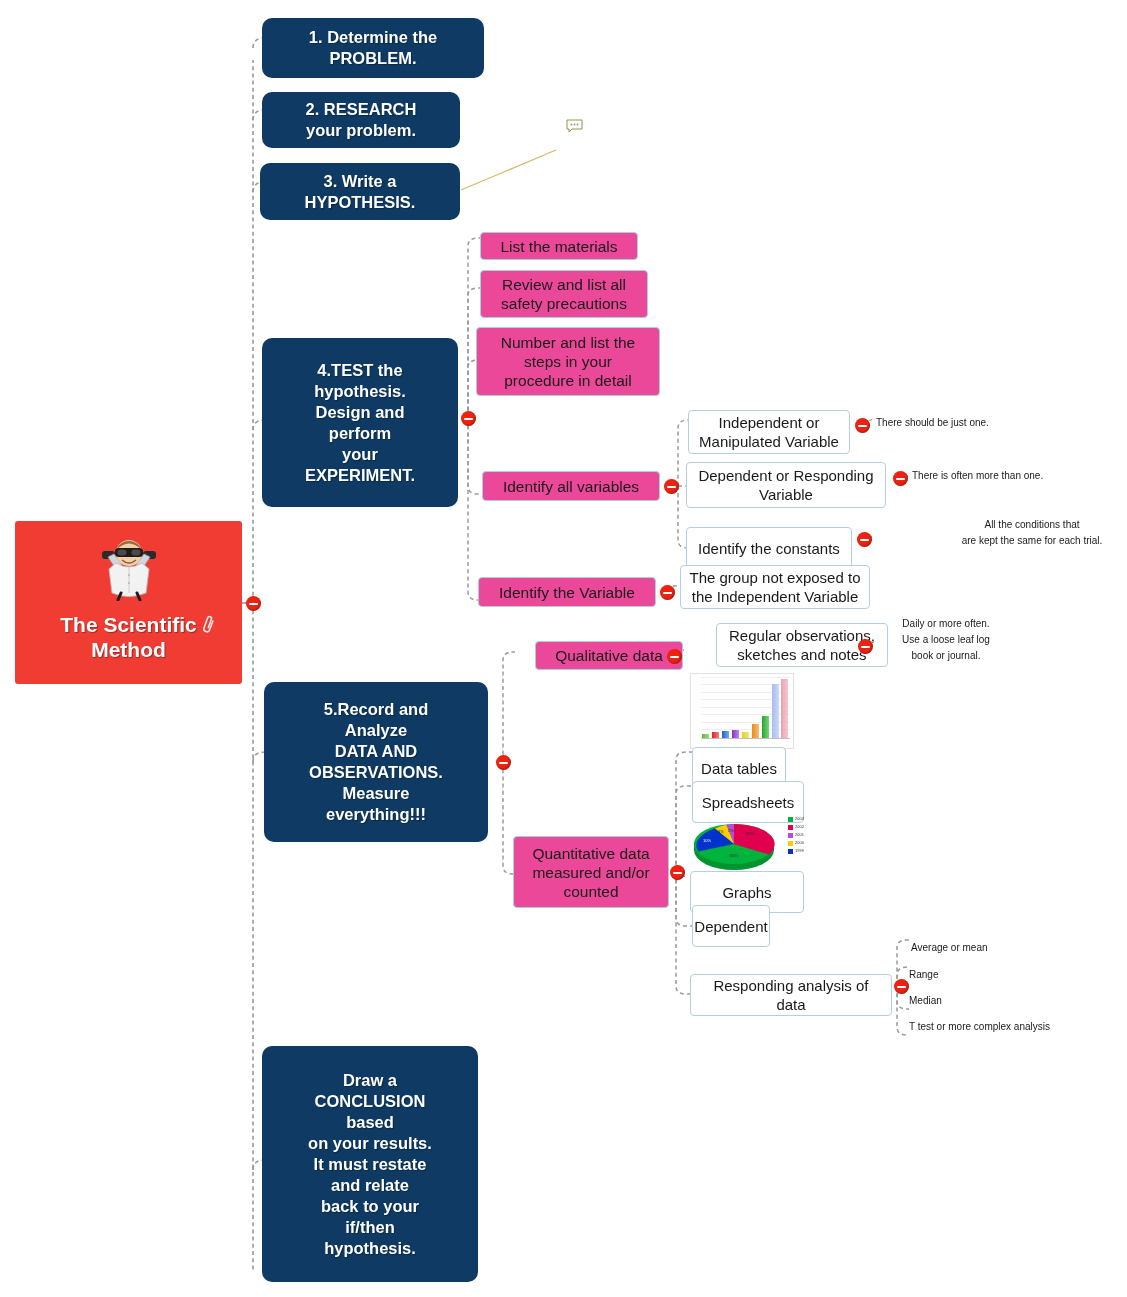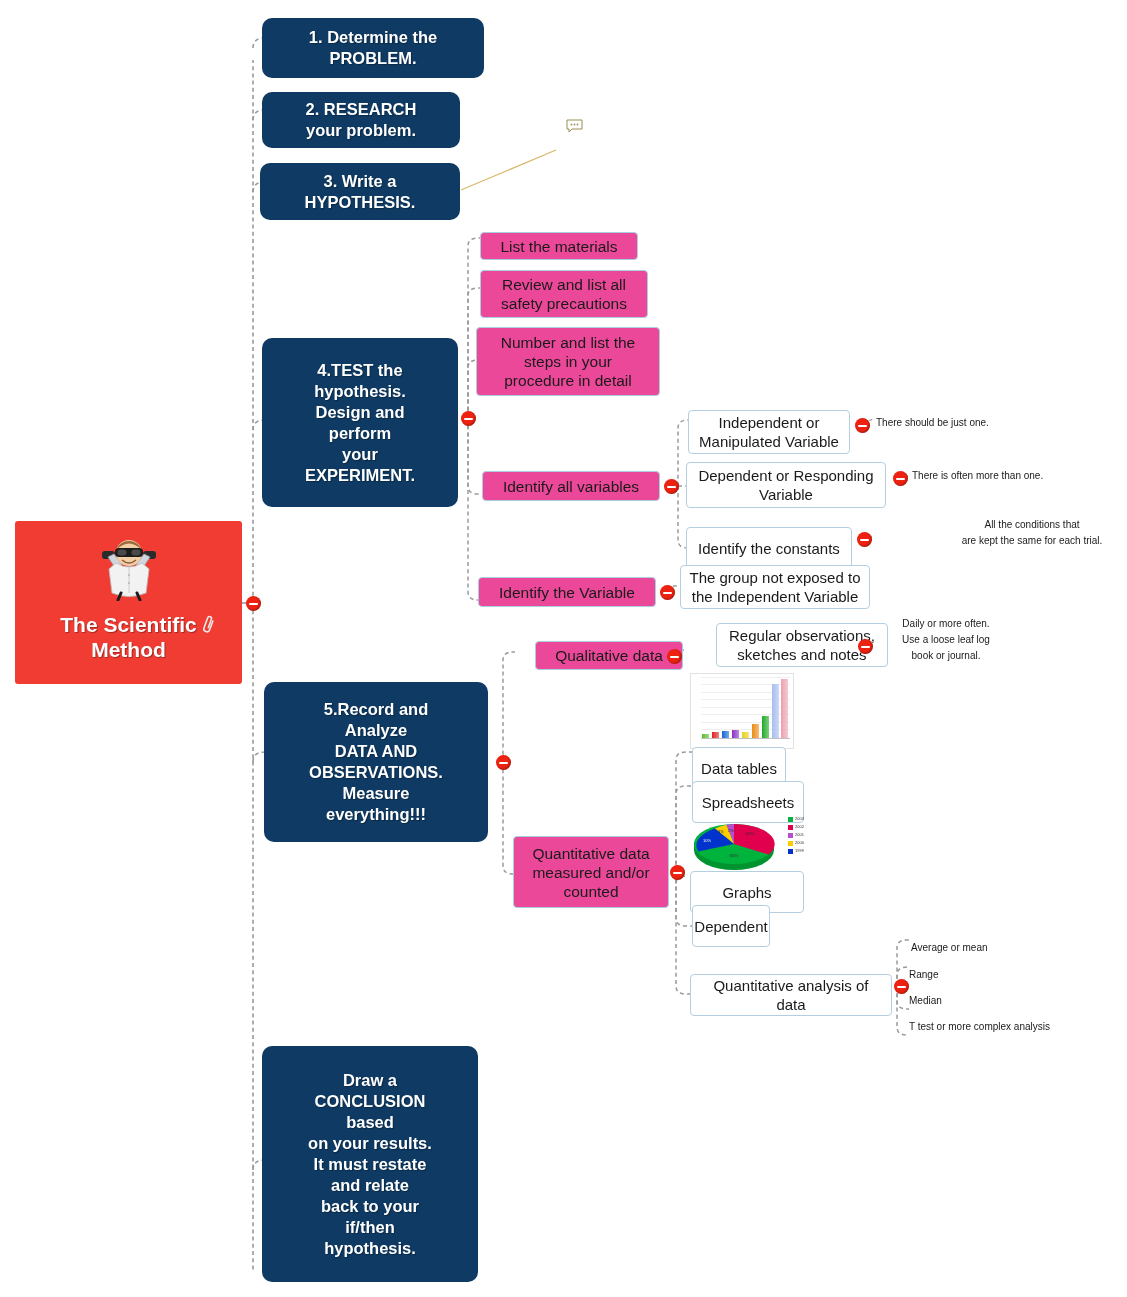--- a/index.html
+++ b/index.html
@@ -425,21 +425,21 @@
           <span class="sw" style="background: rgb(0, 51, 204);"></span>
           <span>1999</span>
         </div>
       </div>
   </div>
 
   <div class="node white" style="left:690px; top:871px; width:114px; height:26px;">Graphs</div>
 
   <div class="node white" style="left:692px; top:905px; width:78px; height:26px;">Dependent</div>
 
-  <div class="node white" style="left:690px; top:974px; width:202px; height:26px;">Quantitative analysis of data</div>
+  <div class="node white" style="left:690px; top:974px; width:202px; height:26px;">Responding analysis of data</div>
   <div class="minus" style="left:894px; top:979px;"></div>
 
   <div class="node plain" style="left:911px; top:940px; width:180px; height:16px;">Average or mean</div>
   <div class="node plain" style="left:909px; top:967px; width:180px; height:16px;">Range</div>
   <div class="node plain" style="left:909px; top:993px; width:180px; height:16px;">Median</div>
   <div class="node plain" style="left:909px; top:1019px; width:206px; height:16px;">T test or more complex analysis</div>
 
 </div>
 
 </body></html>

